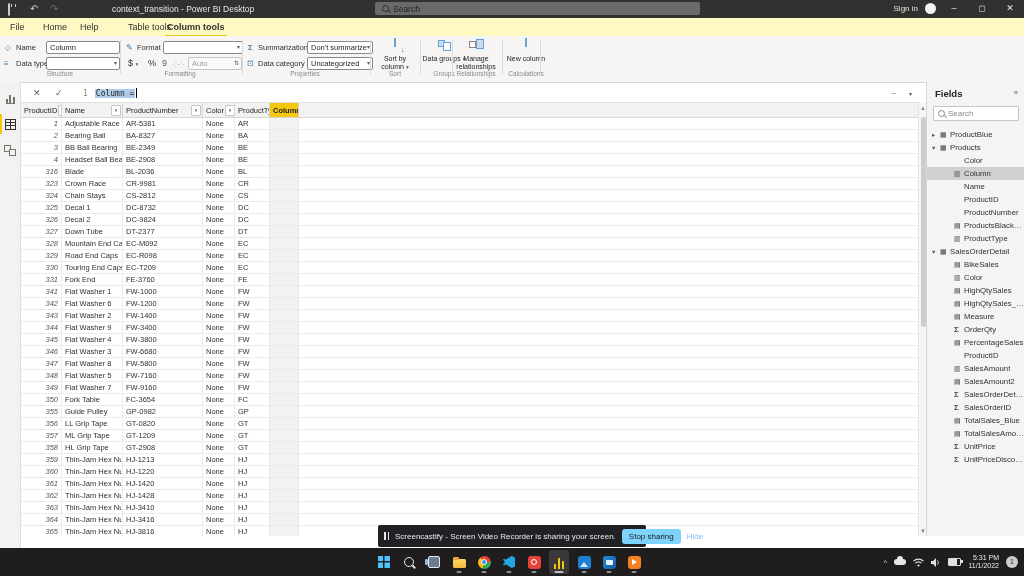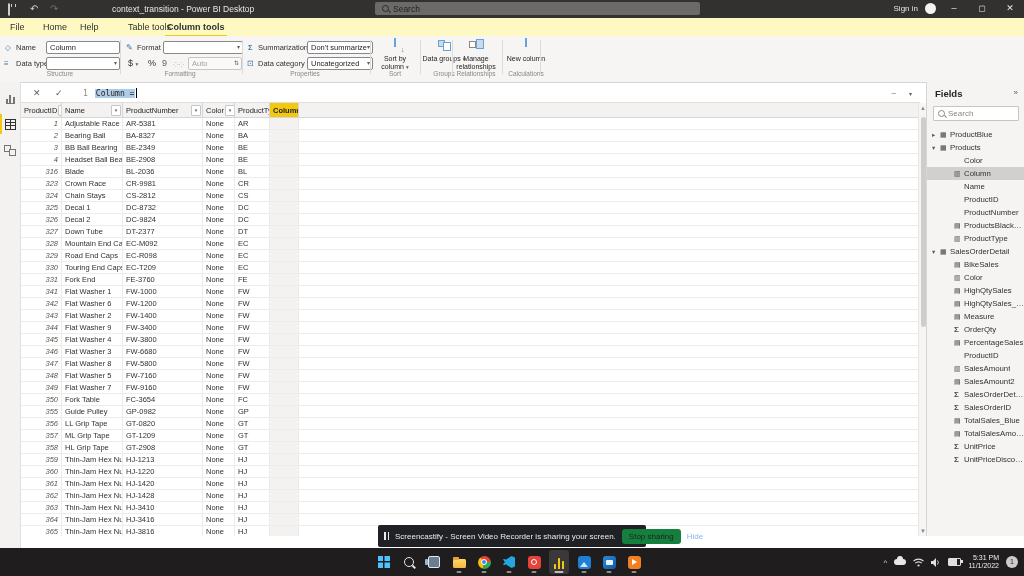--- a/index.html
+++ b/index.html
@@ -98,21 +98,21 @@
   .fex{width:8px;flex:0 0 auto;color:#605e5c;font-size:6.5px;}
   .fic{width:10px;flex:0 0 auto;font-size:7px;color:#4a4845;}
   .fic.i-sigma{font-size:8px;font-weight:bold;}
   .flb{overflow:hidden;text-overflow:ellipsis;}
 
   
   .sharebar{position:absolute;left:378px;top:525px;width:268px;height:22px;background:#1f2125;border-radius:2px;display:flex;align-items:center;gap:6px;padding:0 6px;box-sizing:border-box;z-index:5;}
   .pause{display:flex;gap:2px;flex:0 0 auto;}
   .pause span{width:1.5px;height:8px;background:#e8eaed;display:block;}
   .share-text{color:#e8eaed;font-size:8px;white-space:nowrap;}
-  .stopbtn{flex:0 0 auto;background:#15803d;color:#202124;font-size:8px;border-radius:3px;padding:3px 7px;}
+  .stopbtn{flex:0 0 auto;background:#7dd3fc;color:#202124;font-size:8px;border-radius:3px;padding:3px 7px;}
   .hidebtn{flex:0 0 auto;color:#8ab4f8;font-size:8px;}
 
   
   .taskbar{position:absolute;left:0;top:548px;width:1024px;height:28px;background:#1f1d1d;}
   .tb-center{position:absolute;left:374px;top:0;height:28px;display:flex;align-items:center;gap:5px;}
   .tbi{width:20px;height:24px;border-radius:3px;display:flex;align-items:center;justify-content:center;position:relative;}
   .tbi.act{background:#3a3838;}
   .run{position:absolute;bottom:1px;left:50%;transform:translateX(-50%);width:5px;height:2px;border-radius:1px;background:#8d8d8d;}
   .run.wide{width:9px;background:#bdbdbd;}
   .ic-start{width:12px;height:12px;

